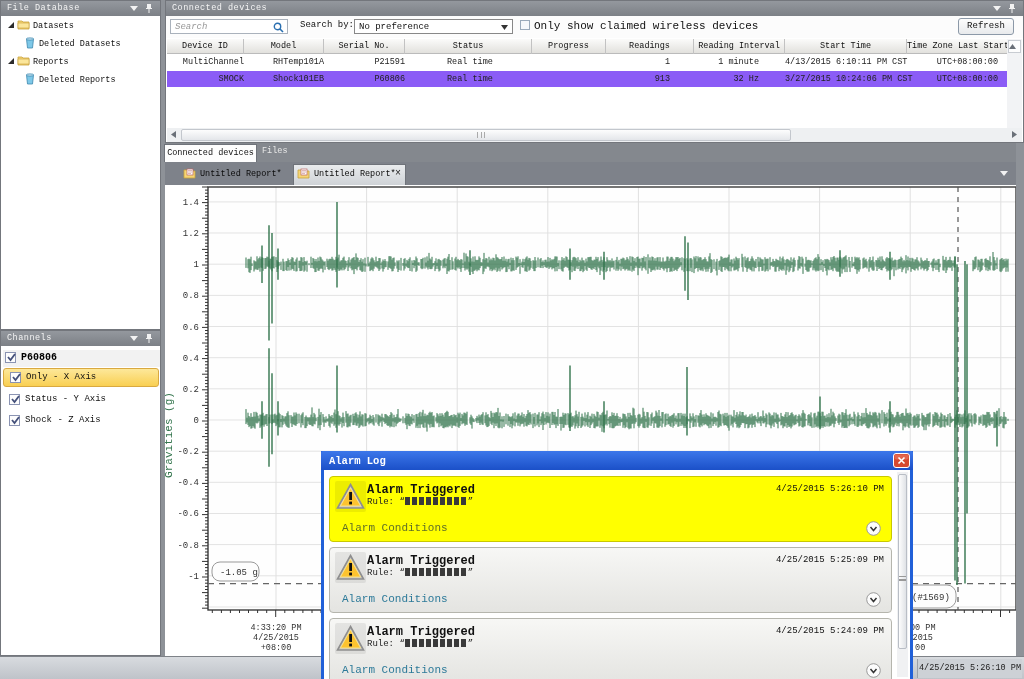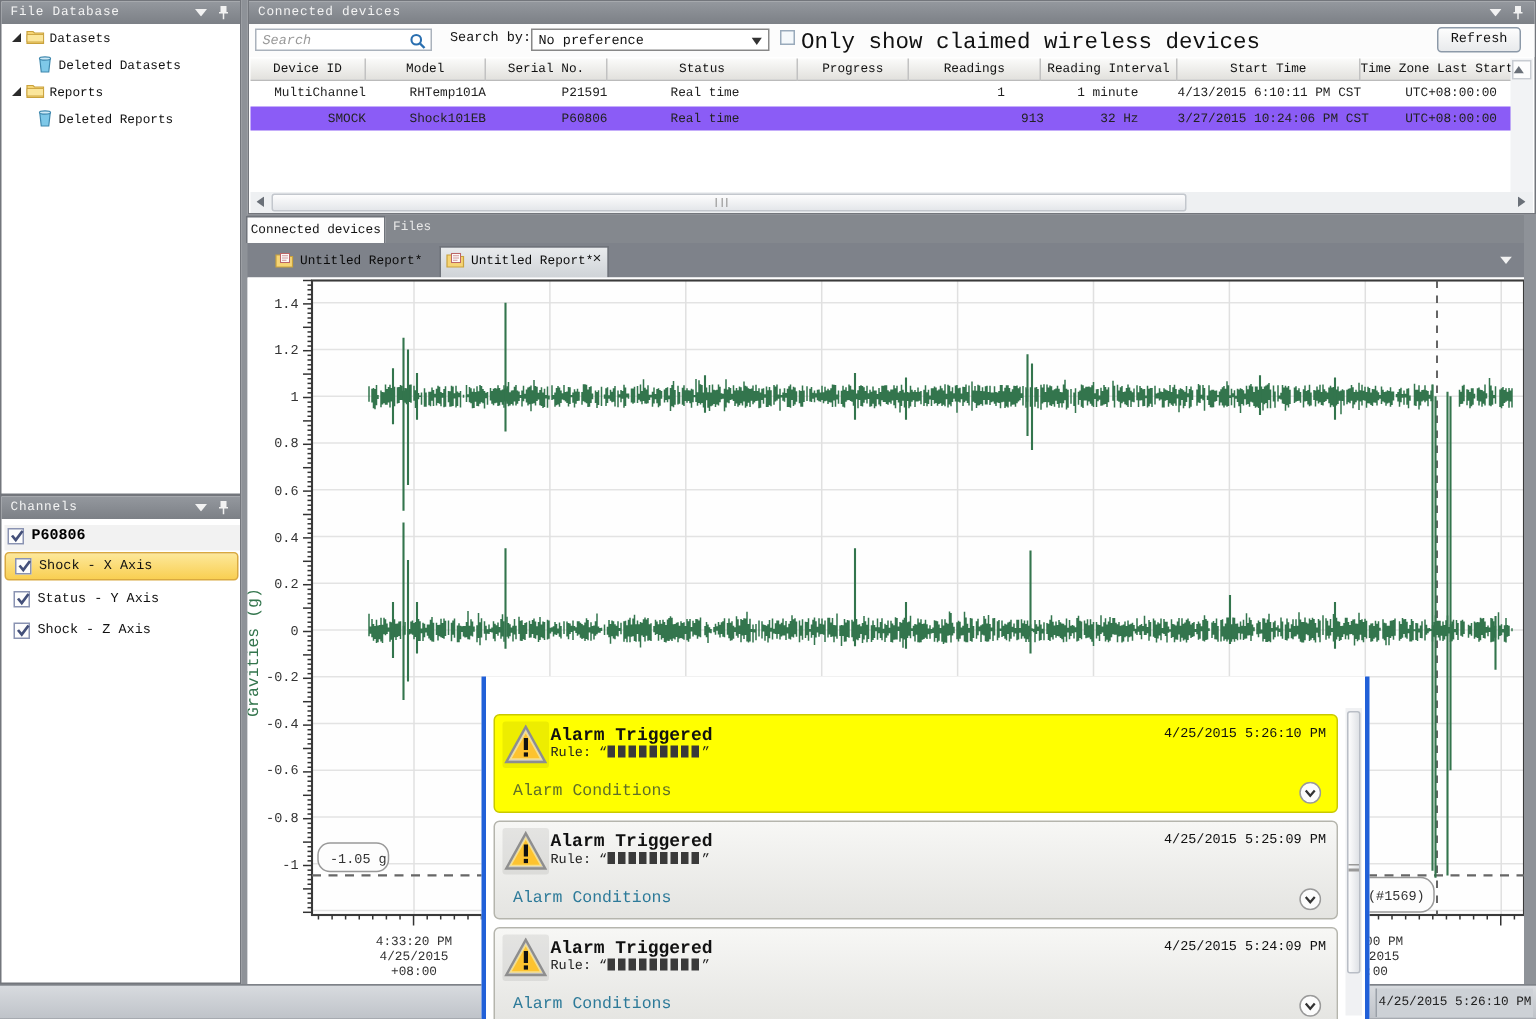--- a/index.html
+++ b/index.html
@@ -86,21 +86,21 @@
     <span style="position:absolute;left:18px;top:2px;font:bold 10px 'Liberation Mono',monospace;color:#000">P60806</span>
   </div>
   <div style="position:absolute;left:2px;top:37px;width:156px;height:19px;background:linear-gradient(#fde89a,#f9cf52);border:1px solid #d9a940;border-radius:3px">
     <span style="position:absolute;left:6px;top:3px">
         <span class="cb">
           <svg width="9" height="9" viewBox="0 0 9 9">
             <path d="M1,4 L3.5,7 L8,1" fill="none" stroke="#44507a" stroke-width="1.8"></path>
           </svg>
         </span>
       </span>
-    <span style="position:absolute;left:22px;top:3px;font-size:9px;color:#111">Shock - X Axis</span>
+    <span style="position:absolute;left:22px;top:3px;font-size:9px;color:#111">Only - X Axis</span>
   </div>
   <div style="position:absolute;left:2px;top:60px;width:156px;height:19px">
     <span style="position:absolute;left:6px;top:3px">
         <span class="cb">
           <svg width="9" height="9" viewBox="0 0 9 9">
             <path d="M1,4 L3.5,7 L8,1" fill="none" stroke="#44507a" stroke-width="1.8"></path>
           </svg>
         </span>
       </span>
     <span style="position:absolute;left:22px;top:3px;font-size:9px;color:#111">Status - Y Axis</span>
@@ -141,21 +141,21 @@
     <div style="position:absolute;left:134px;top:4px;font-size:9px;color:#111">Search by:</div>
     <div style="position:absolute;left:188px;top:3px;width:159px;height:15px;background:#fff;border:1px solid #888">
       <span style="position:absolute;left:4px;top:2px;font-size:9px;color:#111">No preference</span>
       <span style="position:absolute;right:4px;top:5px">
           <svg width="7" height="5" viewBox="0 0 7 5">
             <path d="M0,0 h7 L3.5,5 z" fill="#333"></path>
           </svg>
         </span>
     </div>
     <div style="position:absolute;left:354px;top:4px;width:10px;height:10px;background:#f4f8fb;border:1px solid #9ab"></div>
-    <div style="position:absolute;left:368px;top:4px;font-size:15px;color:#111">Only show claimed wireless devices</div>
+    <div style="position:absolute;left:368px;top:4px;font-size:11px;color:#111">Only show claimed wireless devices</div>
     <div style="position:absolute;left:792px;top:2px;width:56px;height:17px;background:linear-gradient(#fdfdfd,#e8eaec);border:1px solid #8c99a8;border-radius:3px;text-align:center;font-size:9px;line-height:15px;color:#111">Refresh</div>
   </div>
 
   <div style="position:absolute;left:1px;top:38px;width:841px;height:15px;background:linear-gradient(#fbfbfa,#e2e1dd);border-bottom:1px solid #bbb">
     <div class="hdrcell" style="left:0;width:77px">Device ID</div>
     <div class="hdrcell" style="left:77px;width:80px">Model</div>
     <div class="hdrcell" style="left:157px;width:81px">Serial No.</div>
     <div class="hdrcell" style="left:238px;width:127px">Status</div>
     <div class="hdrcell" style="left:365px;width:74px">Progress</div>
     <div class="hdrcell" style="left:439px;width:88px">Readings</div>
@@ -173,21 +173,21 @@
     <div class="cell" style="left:527px;width:91px;text-align:right;padding-right:26px">1 minute</div>
     <div class="cell" style="left:618px;width:122px">4/13/2015 6:10:11 PM CST</div>
     <div class="cell" style="left:740px;width:101px;text-align:right;padding-right:10px">UTC+08:00:00</div>
   </div>
 
   <div style="position:absolute;left:1px;top:70px;width:841px;height:16px;background:#8b5cf6">
     <div class="cell" style="left:0;width:77px">SMOCK</div>
     <div class="cell" style="left:77px;width:80px">Shock101EB</div>
     <div class="cell" style="left:157px;width:81px">P60806</div>
     <div class="cell" style="left:238px;width:127px;text-align:left;padding-left:42px">Real time</div>
-    <div class="cell" style="left:465px;width:88px;text-align:right;padding-right:24px">913</div>
+    <div class="cell" style="left:439px;width:88px;text-align:right;padding-right:24px">913</div>
     <div class="cell" style="left:527px;width:91px;text-align:right;padding-right:26px">32 Hz</div>
     <div class="cell" style="left:618px;width:122px">3/27/2015 10:24:06 PM CST</div>
     <div class="cell" style="left:740px;width:101px;text-align:right;padding-right:10px">UTC+08:00:00</div>
   </div>
 
   <div style="position:absolute;right:1px;top:38px;width:15px;height:89px;background:#f2f3f5">
     <div style="position:absolute;left:1px;top:1px;width:13px;height:13px;background:#fdfdfd;border:1px solid #c8ccd2;text-align:center">
         <svg width="7" height="5" viewBox="0 0 7 5" style="margin-top:3px">
           <path d="M3.5,0 L7,5 H0 z" fill="#6a7078"></path>
         </svg>
@@ -531,20 +531,30 @@
 <text x="910" y="650" text-anchor="middle" class="axlab2">+08:00</text>
 </svg>
 
 <div style="position:absolute;left:1016px;top:143px;width:8px;height:513px;background:#8e9298"></div>
 
 <div style="position:absolute;left:0;top:656px;width:1024px;height:23px;background:linear-gradient(#d8dbdf,#bfc3c9);border-top:1px solid #7e8288">
   <div style="position:absolute;left:917px;top:2px;width:105px;height:19px;border-left:1px solid #9aa0a8;font-size:8.5px;line-height:19px;color:#222;text-align:center;background:#cdd1d6">4/25/2015 5:26:10 PM</div>
 </div>
 
 <div style="position:absolute;left:321px;top:451px;width:592px;height:236px;background:#fff;border:3px solid #2160d8;border-top:none">
+  <div style="position:absolute;left:-3px;top:0;width:592px;height:19px;background:linear-gradient(#3c77ea,#1b50c8);border-radius:2px 2px 0 0">
+    <span style="position:absolute;left:8px;top:4px;font:bold 10.5px 'Liberation Mono',monospace;color:#fff">Alarm Log</span>
+    <span style="position:absolute;right:3px;top:2px">
+        <svg width="17" height="15" viewBox="0 0 17 15">
+          <rect x="0.5" y="0.5" width="16" height="14" rx="2.5" fill="#d6492f" stroke="#ffffff" stroke-width="1"></rect>
+          <rect x="1.5" y="1.5" width="14" height="5" rx="2" fill="#e8705a" opacity="0.75"></rect>
+          <path d="M5.5,4.5 L11.5,10.5 M11.5,4.5 L5.5,10.5" stroke="#fff" stroke-width="1.6"></path>
+        </svg>
+      </span>
+  </div>
   <div style="position:absolute;left:0;top:19px;width:586px;height:214px;background:#fff;overflow:hidden">
     <div style="position:absolute;left:5px;top:6px;width:563px;height:66px;background:#ffff00;border:1px solid #c9c900;border-radius:4px">
   <div style="position:absolute;left:5px;top:4px;width:31px;height:31px;background:rgba(0,0,0,0.07);border-radius:2px;text-align:center">
           <svg width="29" height="27" viewBox="0 0 29 27" style="margin:2px auto 0">
             <path d="M14.5,1.5 L27.5,25 L1.5,25 z" fill="#c9c9c9" stroke="#8e8e8e" stroke-width="1.6"></path>
             <path d="M14.5,5 L24.6,23 L4.4,23 z" fill="#fdc32f"></path>
             <path d="M14.5,5 L24.6,23 L4.4,23 z" fill="none" stroke="#f7e08a" stroke-width="1"></path>
             <rect x="13.2" y="9" width="2.8" height="8" fill="#111"></rect>
             <rect x="13.2" y="18.6" width="2.8" height="2.8" fill="#111"></rect>
           </svg>

